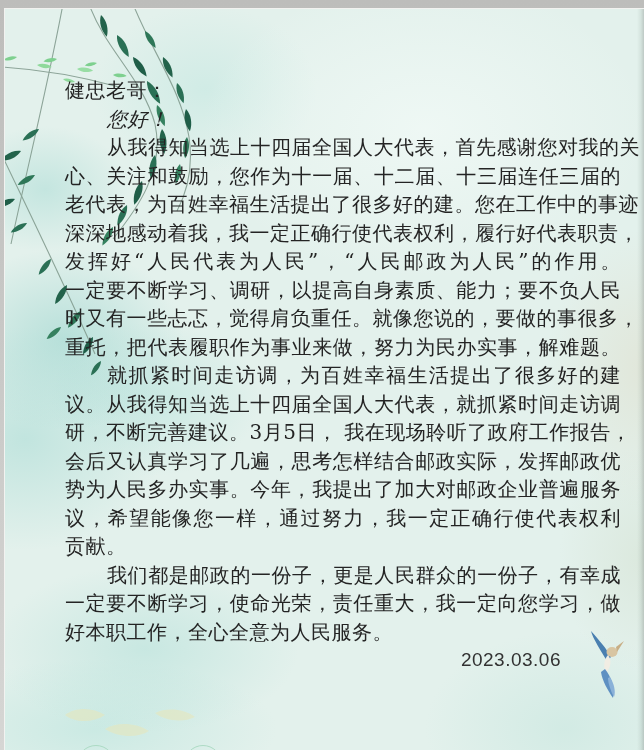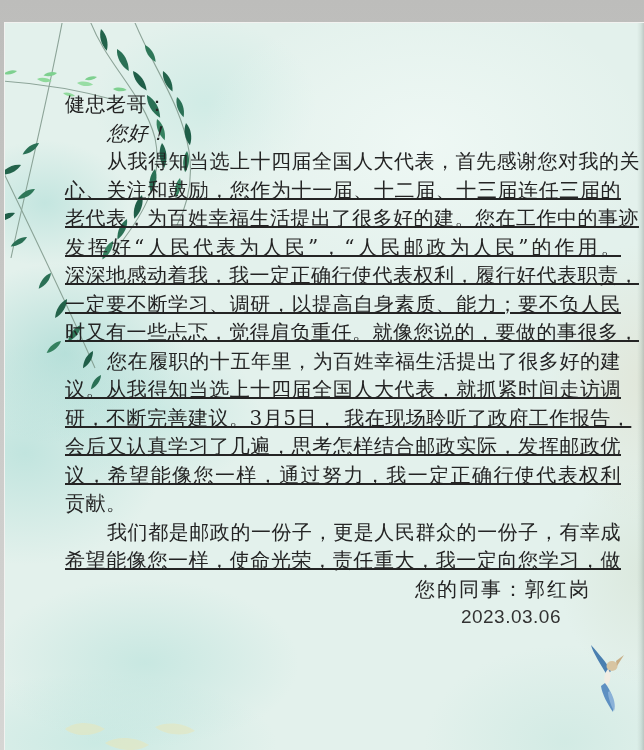--- a/index.html
+++ b/index.html
@@ -14,29 +14,28 @@
       radial-gradient(ellipse 170px 130px at 60px 330px, rgba(148,210,203,0.55), rgba(148,210,203,0) 70%),
       radial-gradient(ellipse 200px 160px at 20px 430px, rgba(160,216,209,0.50), rgba(160,216,209,0) 70%),
       radial-gradient(ellipse 150px 110px at 150px 390px, rgba(170,222,215,0.45), rgba(170,222,215,0) 70%),
       radial-gradient(ellipse 220px 120px at 140px 640px, rgba(167,220,212,0.45), rgba(167,220,212,0) 70%),
       radial-gradient(ellipse 260px 100px at 90px 720px, rgba(178,226,218,0.50), rgba(178,226,218,0) 70%),
       radial-gradient(ellipse 160px 120px at 200px 80px, rgba(190,230,223,0.50), rgba(190,230,223,0) 70%),
       radial-gradient(ellipse 120px 90px at 40px 180px, rgba(165,218,211,0.50), rgba(165,218,211,0) 70%),
       radial-gradient(ellipse 140px 200px at 640px 360px, rgba(223,223,205,0.60), rgba(223,223,205,0) 70%),
       radial-gradient(ellipse 120px 160px at 638px 550px, rgba(210,222,204,0.45), rgba(210,222,204,0) 70%),
       radial-gradient(ellipse 200px 140px at 560px 720px, rgba(185,225,216,0.40), rgba(185,225,216,0) 70%);
-    margin-top: 14px;
   }
   .right-shade{position:absolute;right:0;top:0;width:7px;height:100%;
     background:linear-gradient(to right, rgba(120,140,130,0) 0%, rgba(120,140,130,0.14) 55%, rgba(110,115,112,0.32) 100%);}
   .letter{position:absolute;left:60px;top:67px;width:556px;}
   .line{white-space:nowrap;height:28.5px;line-height:28.5px;font-size:20px;color:#242424;letter-spacing:0.5px;}
   .style-plain{}
   .style-indent{padding-left:42px;font-style:italic;}
-  .style-justify{text-align:justify;text-align-last:justify;text-decoration:underline;}
+  .style-justify{text-align:justify;text-align-last:justify;}
   .style-indent-justify{padding-left:42px;text-align:justify;text-align-last:justify;}
   .style-sign{text-align:right;padding-right:30px;letter-spacing:2px;}
   .style-date{text-align:right;padding-right:60px;font-family:"Liberation Sans",sans-serif;font-size:19px;letter-spacing:0.5px;color:#323232;}
   .deco{position:absolute;pointer-events:none;}
   .willow{left:0;top:0;}
   .swallow{left:578px;top:622px;}
   .pale-leaves{left:40px;top:688px;opacity:0.6;}
   .circle-deco{position:absolute;width:36px;height:36px;border:1.5px solid #a5d7bd;border-radius:50%;opacity:0.85;}
   .circle-1{left:72px;top:736px;}
   .circle-2{left:179px;top:736px;}
@@ -95,33 +94,35 @@
         <use href="#lf" fill="#2a7055" transform="translate(96 352) rotate(125) scale(0.7)"></use>
       </g>
     </svg>
 
     <div class="letter">
         <div class="line style-plain">健忠老哥：</div>
         <div class="line style-indent">您好！</div>
         <div class="line style-indent-justify">从我得知当选上十四届全国人大代表，首先感谢您对我的关</div>
         <div class="line style-justify">心、关注和鼓励，您作为十一届、十二届、十三届连任三届的</div>
         <div class="line style-justify">老代表，为百姓幸福生活提出了很多好的建。您在工作中的事迹</div>
+        <div class="line style-justify">深深地感动着我，我一定正确行使代表权利，履行好代表职责，</div>
         <div class="line style-justify">发挥好“人民代表为人民”，“人民邮政为人民”的作用。</div>
-        <div class="line style-justify">深深地感动着我，我一定正确行使代表权利，履行好代表职责，</div>
         <div class="line style-justify">一定要不断学习、调研，以提高自身素质、能力；要不负人民</div>
         <div class="line style-justify">时又有一些忐忑，觉得肩负重任。就像您说的，要做的事很多，</div>
-        <div class="line style-indent-justify">您在履职的十五年里，为百姓幸福生活提出了很多好的建</div>
+        <div class="line style-justify">重托，把代表履职作为事业来做，努力为民办实事，解难题。</div>
+        <div class="line style-indent-justify">就抓紧时间走访调，为百姓幸福生活提出了很多好的建</div>
         <div class="line style-justify">议。从我得知当选上十四届全国人大代表，就抓紧时间走访调</div>
         <div class="line style-justify">研，不断完善建议。3月5日， 我在现场聆听了政府工作报告，</div>
         <div class="line style-justify">会后又认真学习了几遍，思考怎样结合邮政实际，发挥邮政优</div>
+        <div class="line style-justify">势为人民多办实事。今年，我提出了加大对邮政企业普遍服务</div>
         <div class="line style-justify">议，希望能像您一样，通过努力，我一定正确行使代表权利</div>
         <div class="line style-plain">贡献。</div>
         <div class="line style-indent-justify">我们都是邮政的一份子，更是人民群众的一份子，有幸成</div>
-        <div class="line style-justify">希望能像您一样，使命光荣，责任重大，我一定向您学习，做</div>
-        <div class="line style-sign">您的同事：郭红岗</div>
+        <div class="line style-justify">一定要不断学习，使命光荣，责任重大，我一定向您学习，做</div>
+        <div class="line style-plain">好本职工作，全心全意为人民服务。</div>
         <div class="line style-date">2023.03.06</div>
       </div>
 
     <svg class="deco swallow" width="48" height="70" viewBox="0 0 48 70">
       <path d="M24 30 C18 20, 10 8, 8 0 C15 8, 24 18, 28 26 Z" fill="#4a7fb0"></path>
       <ellipse cx="29" cy="21" rx="5.5" ry="5" fill="#d8c5a2"></ellipse>
       <path d="M33 16 L41 10 L34 21 Z" fill="#c8ae85"></path>
       <path d="M25 24 C29 29, 28 36, 23 42 C20 36, 21 28, 25 24 Z" fill="#f1ede3"></path>
       <path d="M22 38 C28 46, 32 56, 30 67 C25 60, 19 49, 18 41 Z" fill="#5e90c2"></path>
       <path d="M27 46 C31 53, 33 60, 31 66 C28 61, 25 52, 25 47 Z" fill="#8ab1d8"></path>

